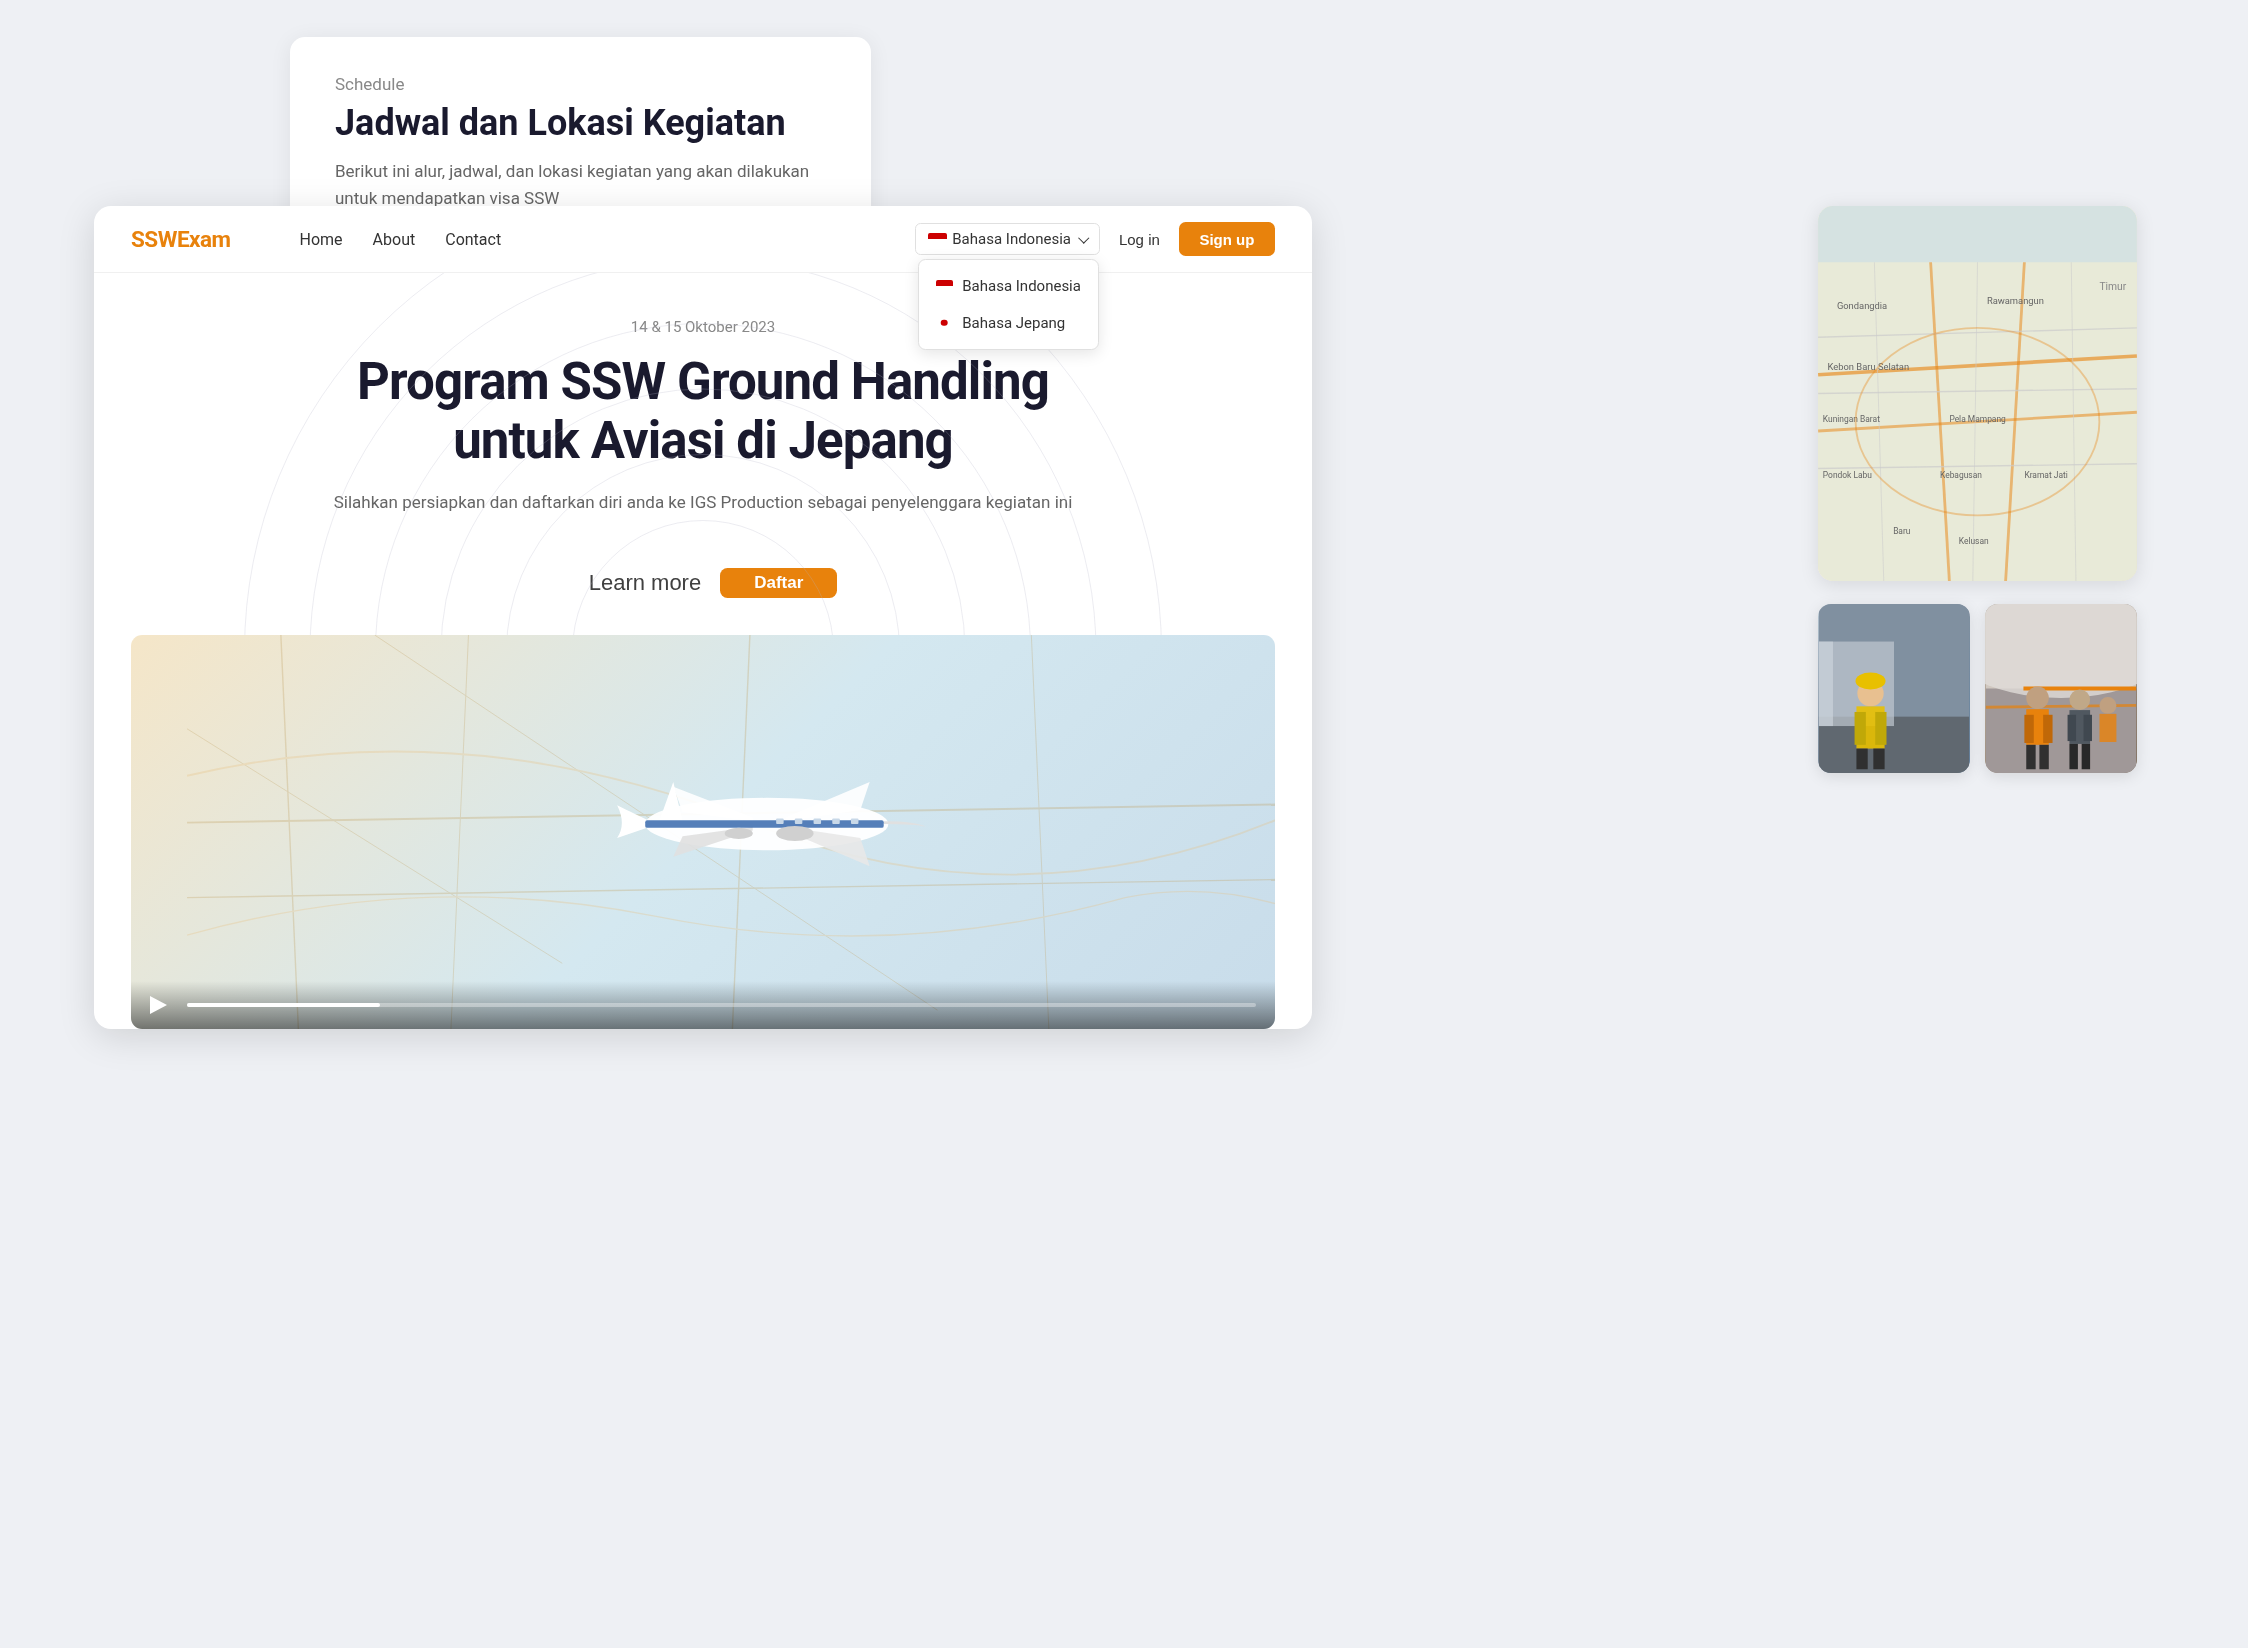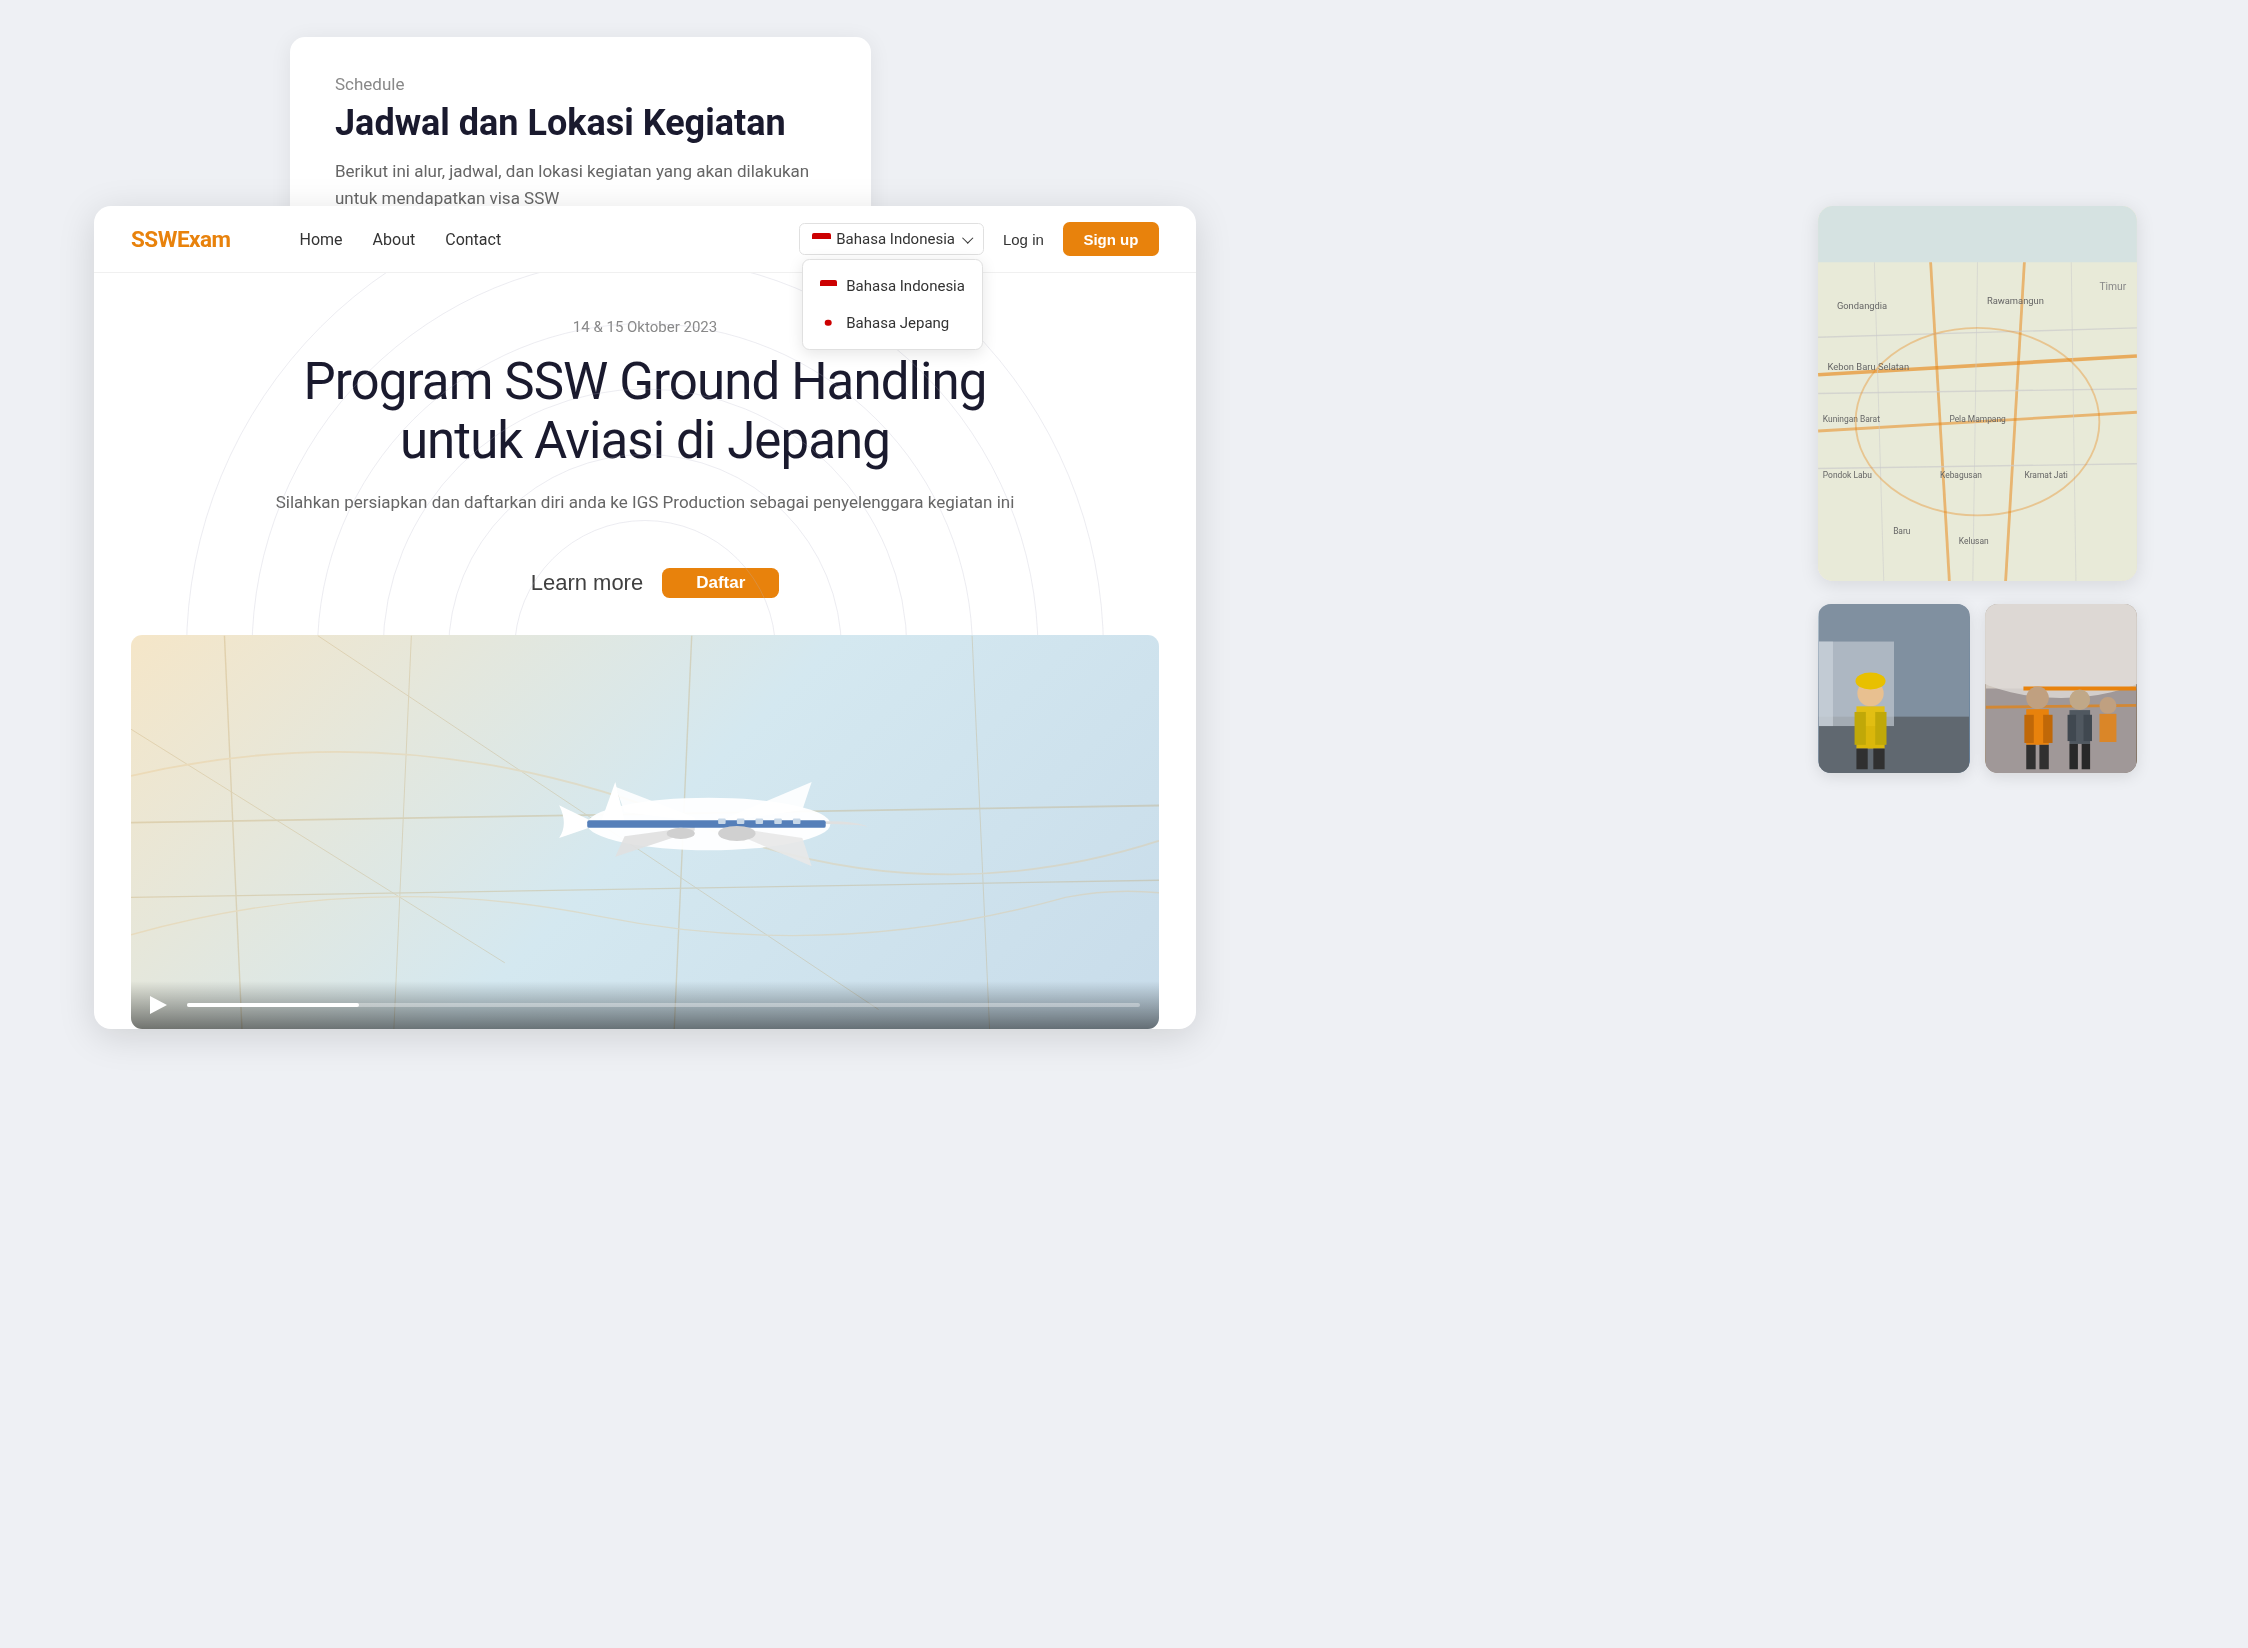--- a/index.html
+++ b/index.html
@@ -40,21 +40,21 @@
       font-size: 17px;
       color: #666;
       line-height: 1.6;
     }
 
     
     .browser-window {
       position: absolute;
       top: 206px;
       left: 94px;
-      width: 1102px;
+      width: 1218px;
       background: #fff;
       border-radius: 17px;
       box-shadow: 0 7.5px 37px rgba(0,0,0,0.13);
       overflow: hidden;
       z-index: 10;
     }
 
     
     .navbar {
       display: flex;
@@ -183,21 +183,21 @@
       min-height: 581px;
       overflow: hidden;
     }
     .hero-date {
       font-size: 15px;
       color: #888;
       margin-bottom: 17px;
     }
     .hero-title {
       font-size: 51px;
-      font-weight: 400;
+      font-weight: 700;
       color: #1a1a2e;
       line-height: 1.15;
       margin-bottom: 19px;
       letter-spacing: -0.9px;
     }
     .hero-subtitle {
       font-size: 17px;
       color: #666;
       line-height: 1.6;
       margin-bottom: 52px;

